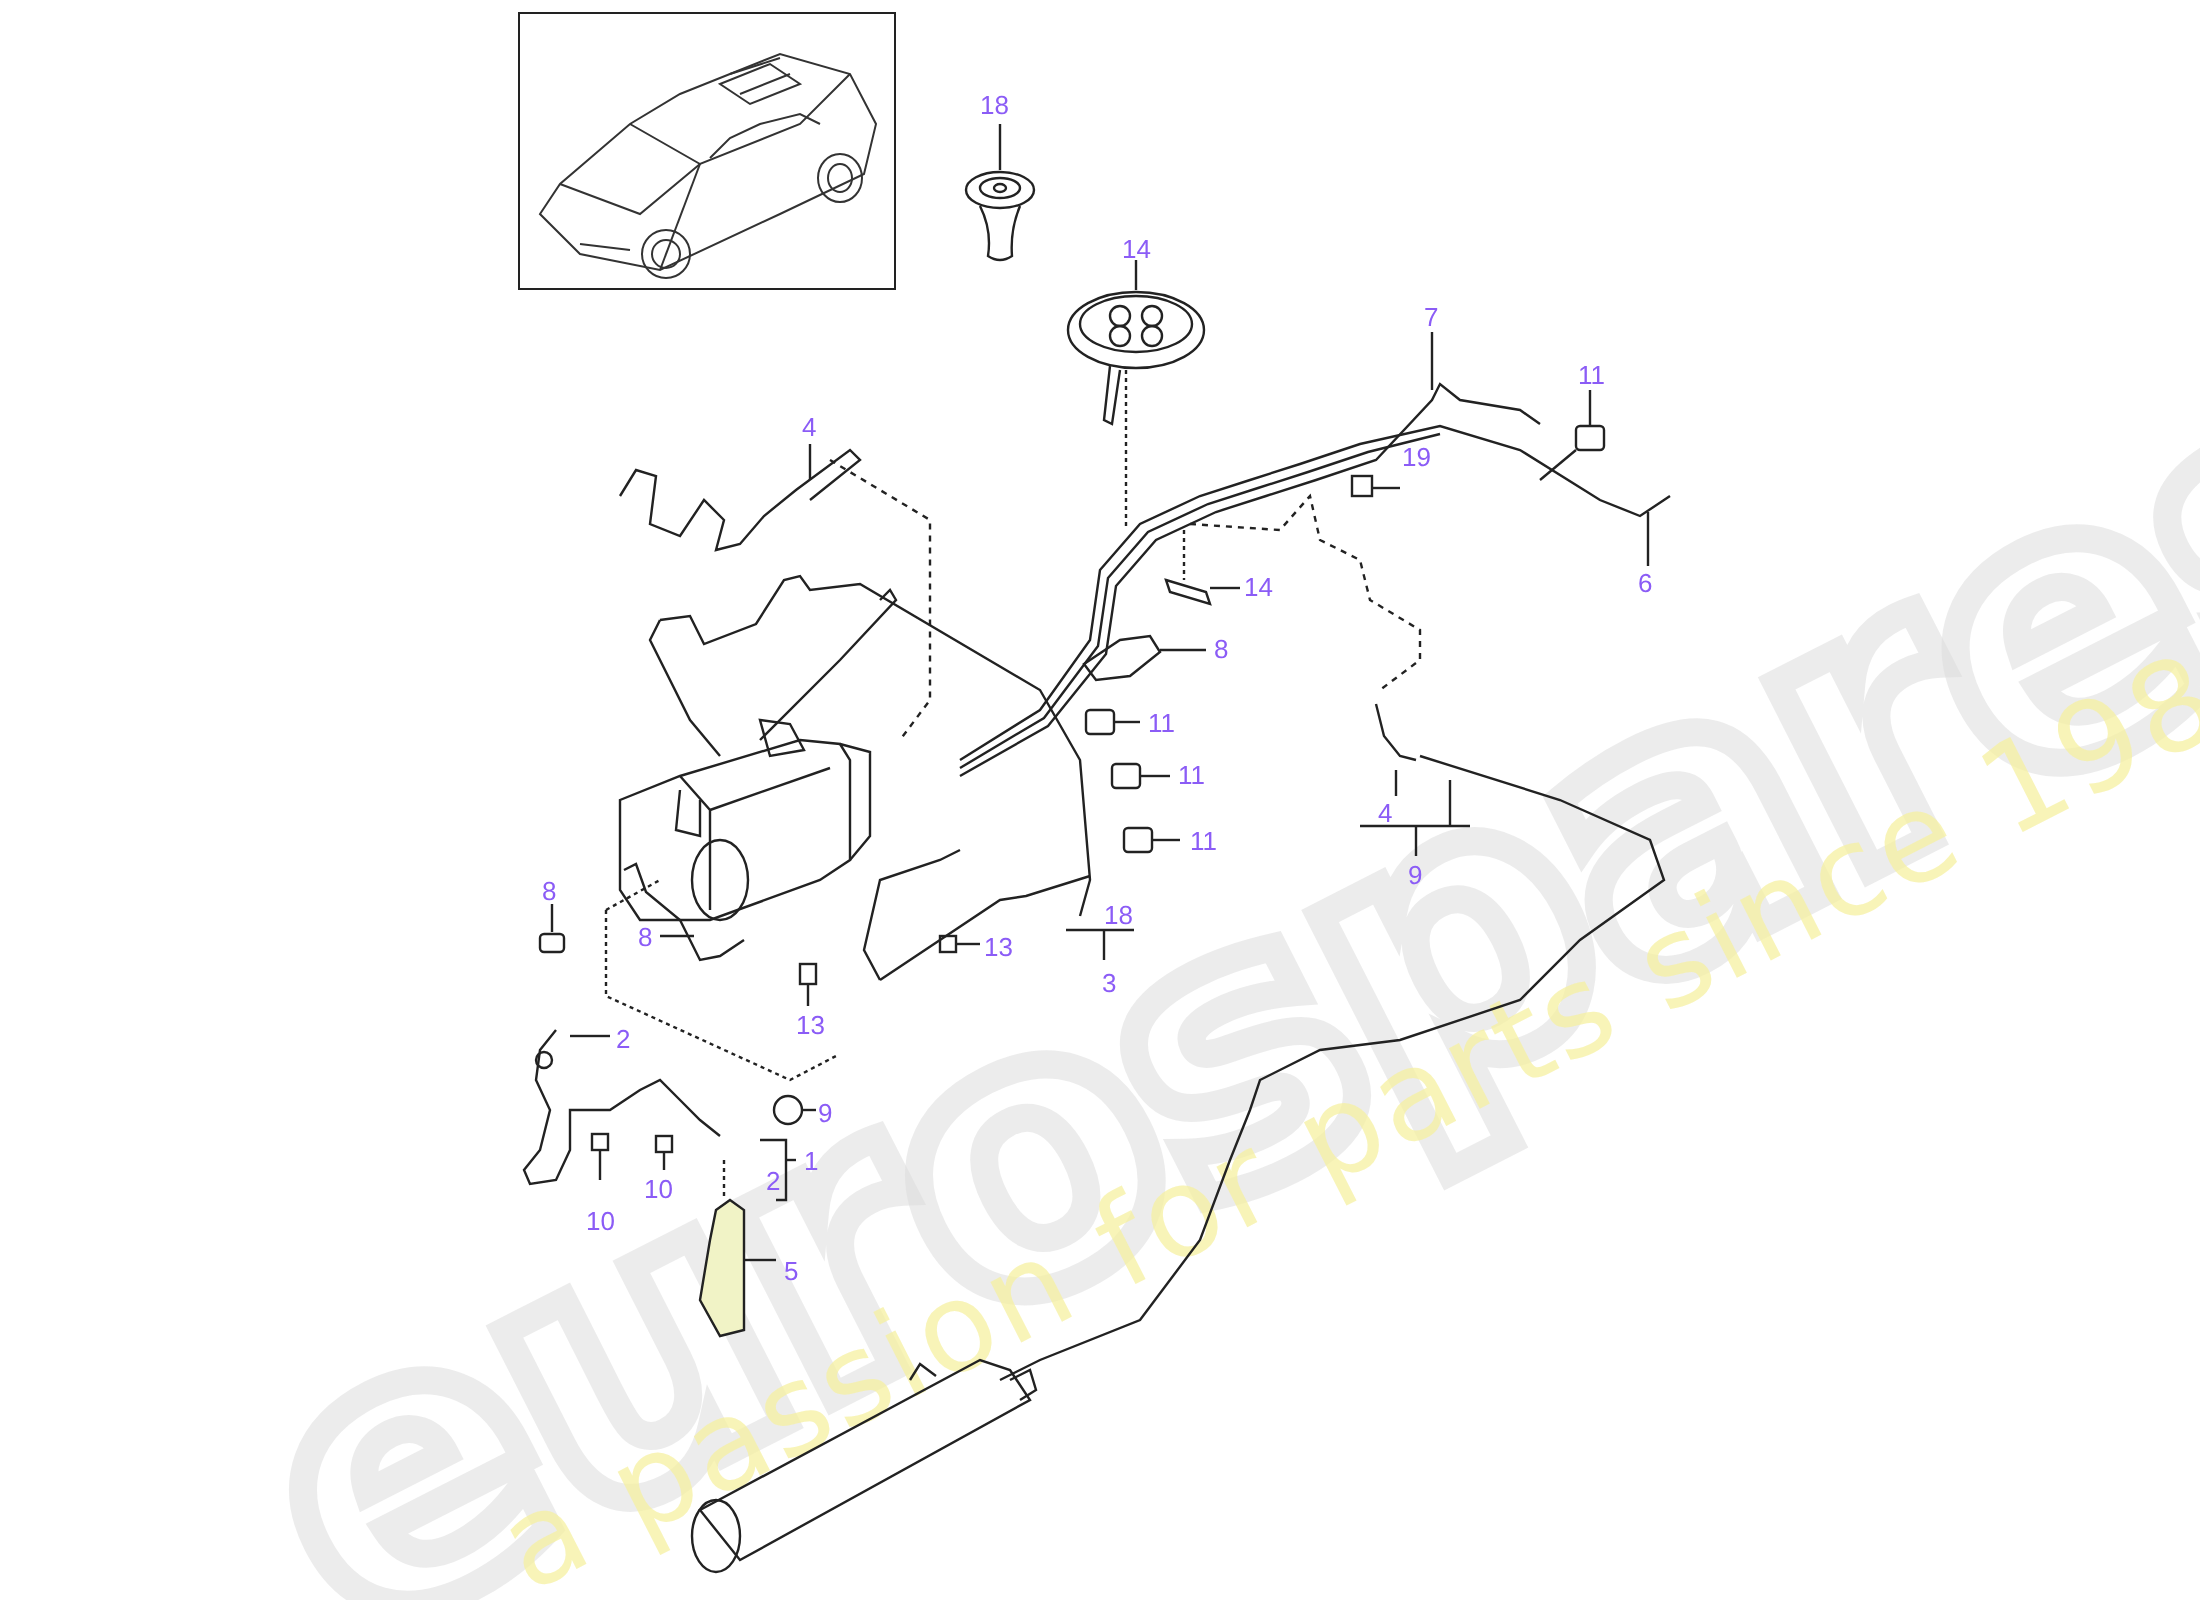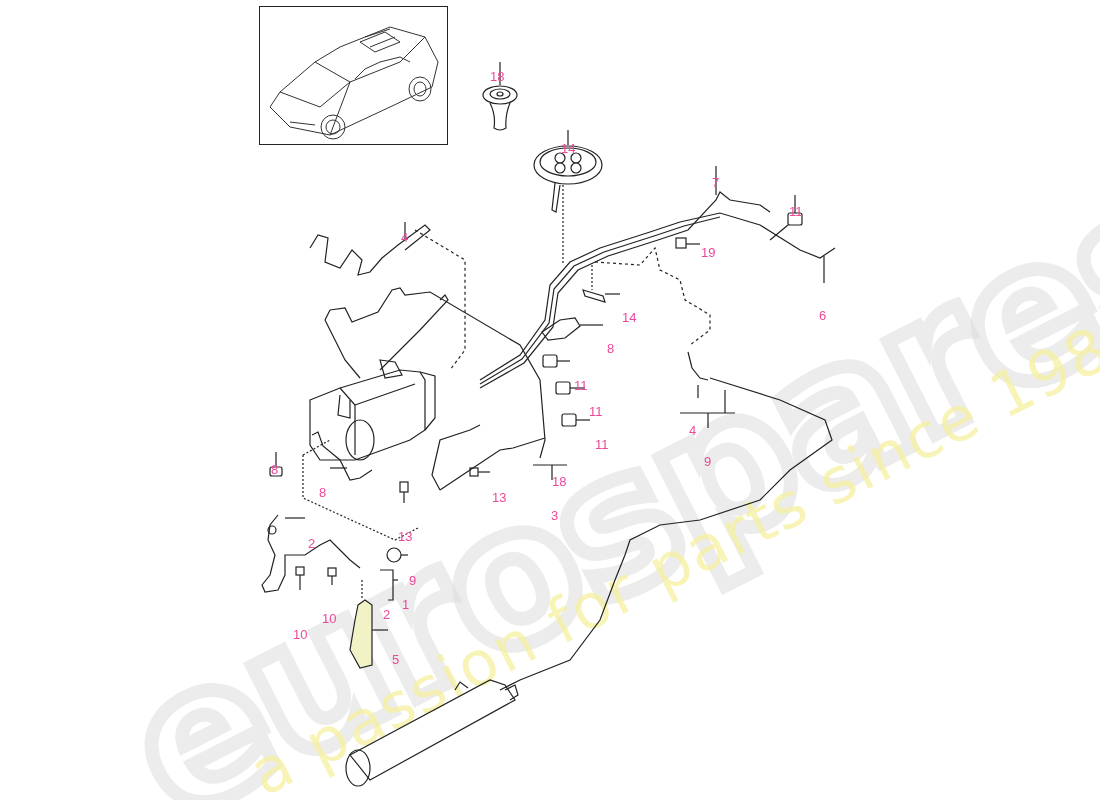--- a/index.html
+++ b/index.html
@@ -3,21 +3,21 @@
 <meta charset="utf-8">
 <style>
   html, body { margin:0; padding:0; background:#ffffff; }
   body { width:1100px; height:800px; position:relative; overflow:hidden; font-family:"Liberation Sans", sans-serif; }
   #stage { position:absolute; left:0; top:0; width:1100px; height:800px; }
   .wm-logo { position:absolute; font-family:"DejaVu Sans", sans-serif; font-weight:bold; color:transparent;
     -webkit-text-stroke: 14px rgba(220,220,220,0.55); font-size:190px; letter-spacing:-4px;
     transform: rotate(-27deg); transform-origin:left top; left:95px; top:665px; white-space:nowrap; }
   .wm-tag { position:absolute; font-family:"DejaVu Sans", sans-serif; color:rgba(245,240,160,0.75);
     font-size:62px; transform: rotate(-27deg); transform-origin:left top; left:238px; top:745px; white-space:nowrap; letter-spacing:2px; }
-  .callout { position:absolute; font-size:13px; color:#ec4899; line-height:1;margin-top:24px; }
+  .callout { position:absolute; font-size:13px; color:#8b5cf6; line-height:1; }
   .thumb { position:absolute; left:259px; top:6px; width:187px; height:137px; border:1px solid #222; background:#fff; }
 </style>
 </head>
 <body>
 
 <div id="stage">
 
   <div class="wm-logo">eurospares</div>
   <div class="wm-tag">a passion for parts since 1985</div>
 

